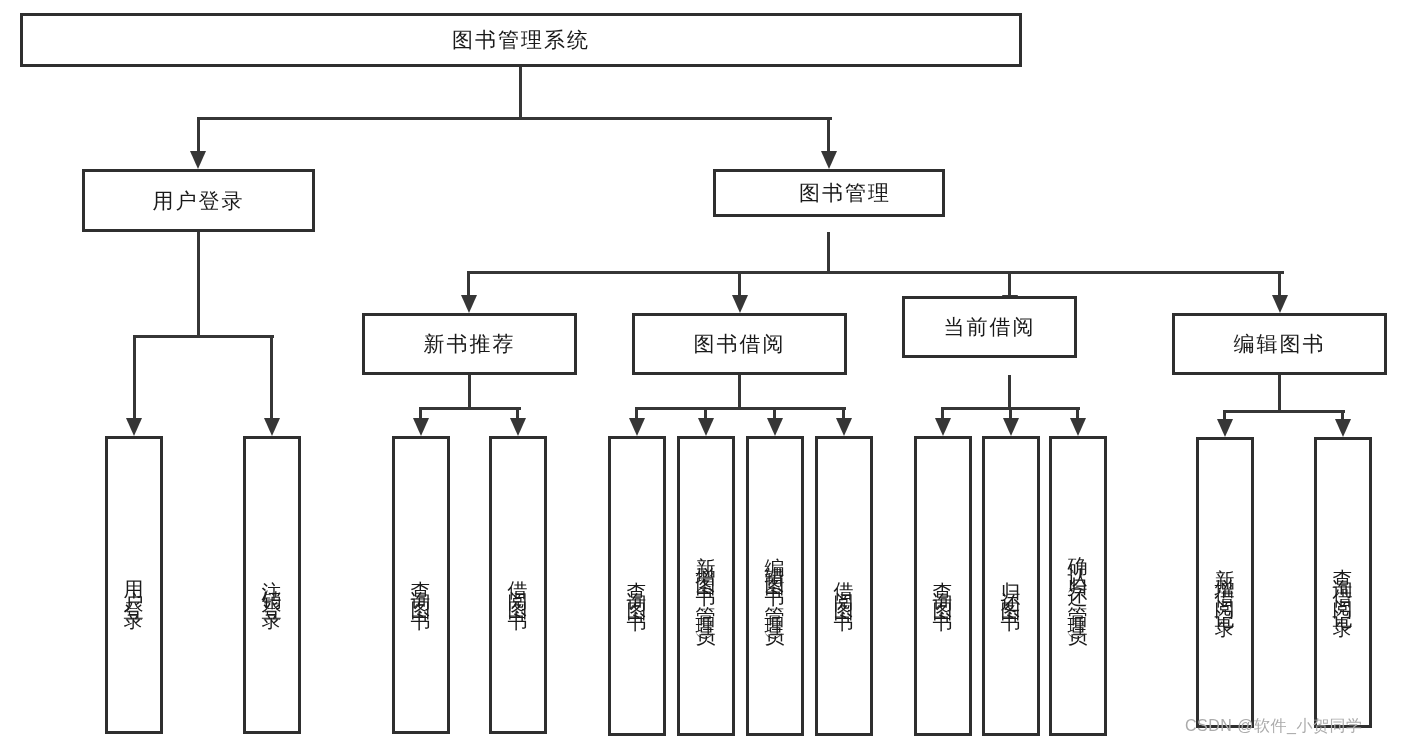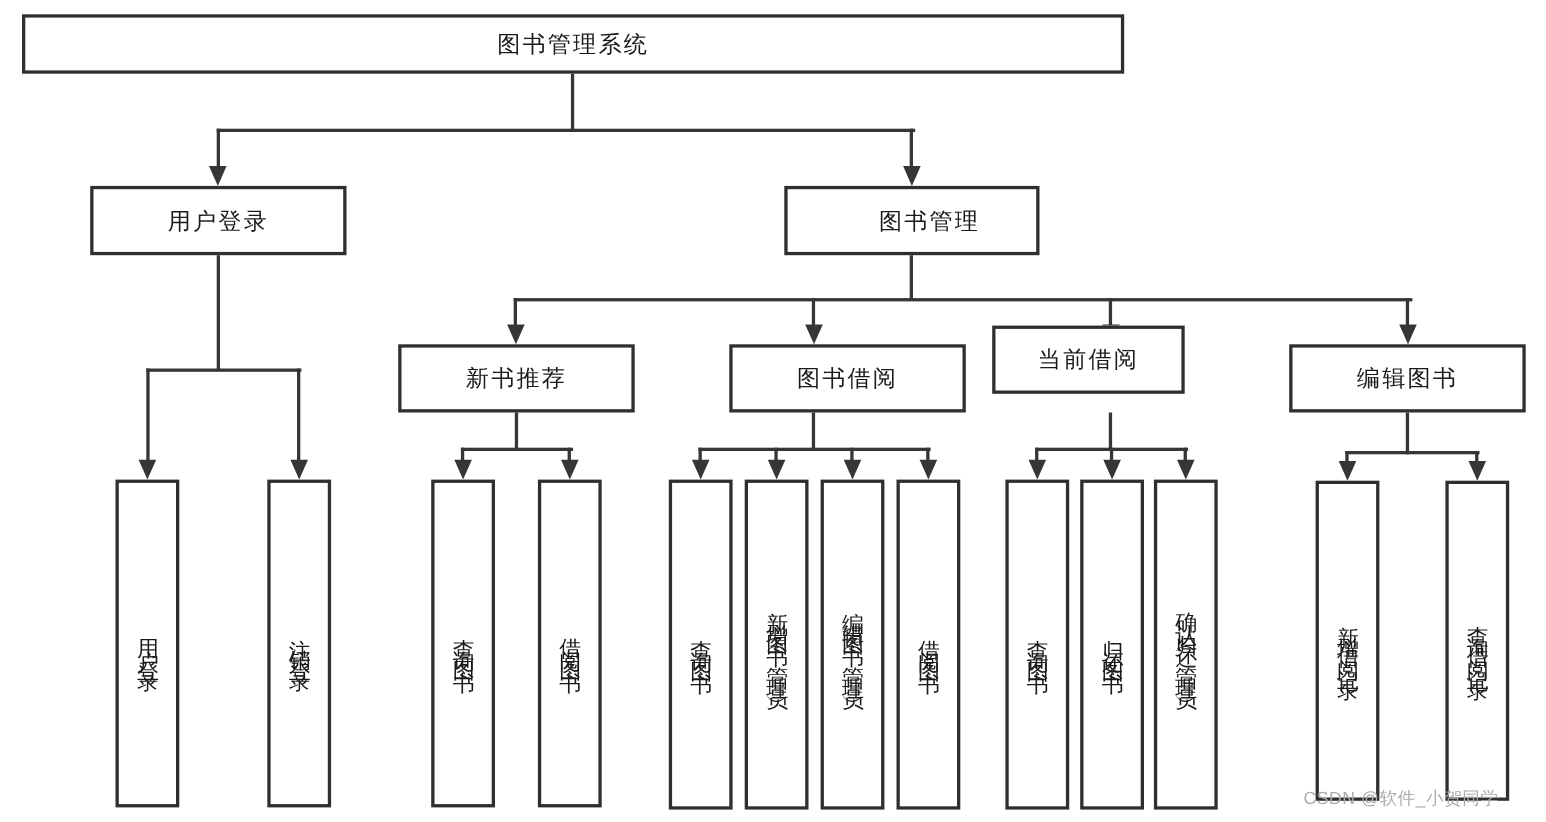--- a/index.html
+++ b/index.html
@@ -39,21 +39,21 @@
   <div class="vline" style="left:519px;top:67px;width:3px;height:53px;"></div>
   <div class="hline" style="left:197px;top:117px;width:635px;height:3px;"></div>
   <div class="vline" style="left:197px;top:117px;width:3px;height:36px;"></div>
   <div class="arrow" style="left:190px;top:151px;"></div>
   <div class="vline" style="left:827px;top:117px;width:3px;height:36px;"></div>
   <div class="arrow" style="left:821px;top:151px;"></div>
 
   <div class="node" style="left:82px;top:169px;width:233px;height:63px;">
     <span class="hlabel">用户登录</span>
   </div>
-  <div class="node" style="left:713px;top:169px;width:232px;height:63px;padding-left:32px;">
+  <div class="node" style="left:713px;top:169px;width:232px;height:48px;padding-left:32px;">
     <span class="hlabel">图书管理</span>
   </div>
 
   <div class="vline" style="left:197px;top:232px;width:3px;height:105px;"></div>
   <div class="hline" style="left:133px;top:335px;width:141px;height:3px;"></div>
   <div class="vline" style="left:133px;top:335px;width:3px;height:85px;"></div>
   <div class="arrow" style="left:126px;top:418px;"></div>
   <div class="vline" style="left:270px;top:335px;width:3px;height:85px;"></div>
   <div class="arrow" style="left:264px;top:418px;"></div>
 
@@ -64,21 +64,21 @@
   <div class="vline" style="left:738px;top:271px;width:3px;height:26px;"></div>
   <div class="arrow" style="left:732px;top:295px;"></div>
   <div class="vline" style="left:1008px;top:271px;width:3px;height:26px;"></div>
   <div class="arrow" style="left:1002px;top:295px;"></div>
   <div class="vline" style="left:1278px;top:271px;width:3px;height:26px;"></div>
   <div class="arrow" style="left:1272px;top:295px;"></div>
 
   <div class="node" style="left:362px;top:313px;width:215px;height:62px;">
     <span class="hlabel">新书推荐</span>
   </div>
-  <div class="node" style="left:632px;top:313px;width:215px;height:62px;margin-left:31px;">
+  <div class="node" style="left:632px;top:313px;width:215px;height:62px;">
     <span class="hlabel">图书借阅</span>
   </div>
   <div class="node" style="left:902px;top:296px;width:175px;height:62px;">
     <span class="hlabel">当前借阅</span>
   </div>
   <div class="node" style="left:1172px;top:313px;width:215px;height:62px;">
     <span class="hlabel">编辑图书</span>
   </div>
 
   <div class="vline" style="left:468px;top:375px;width:3px;height:35px;"></div>

